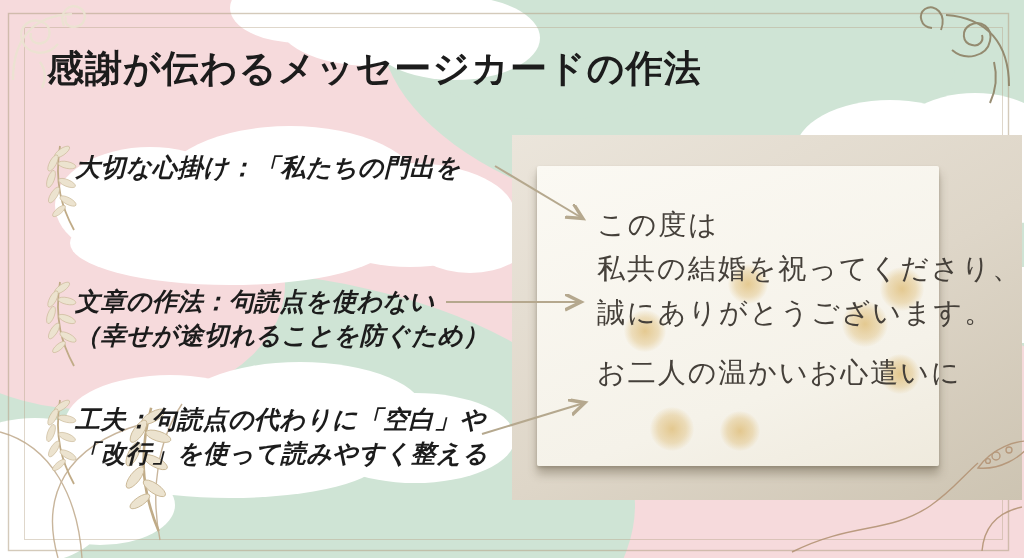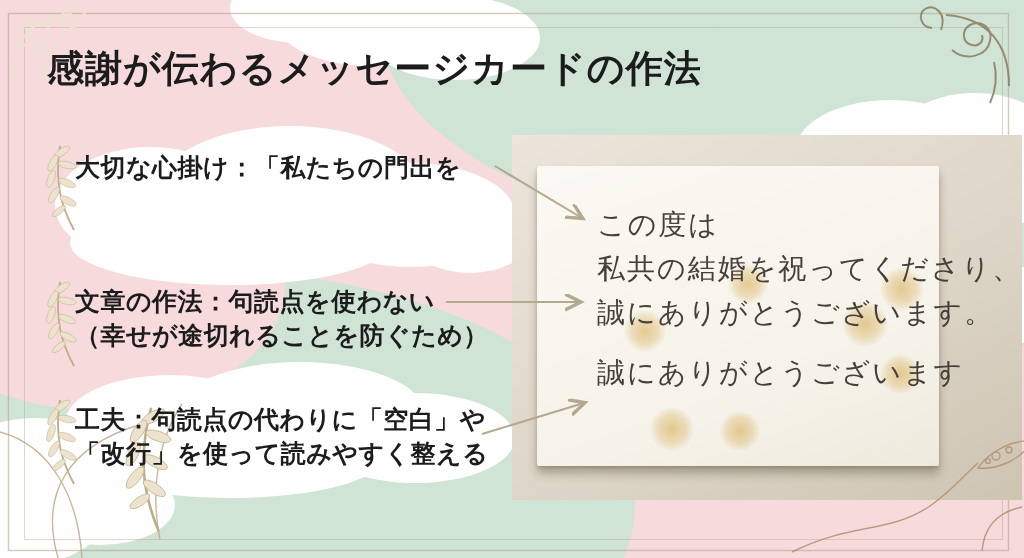--- a/index.html
+++ b/index.html
@@ -15,21 +15,21 @@
   .title{
     position:absolute;left:47px;top:44px;margin:0;z-index:3;
     font-size:37px;font-weight:bold;color:#1c1c1c;letter-spacing:1px;
     white-space:nowrap;
   }
   .bullet{
     position:absolute;left:75px;z-index:3;
     font-size:25px;font-weight:bold;color:#1c1c1c;
     line-height:34px;letter-spacing:0.5px;white-space:nowrap;
   }
-  .bullet span{display:block;}
+  .bullet span{display:block;font-style:italic;}
   .b1{top:150px}.b2{top:284px}.b3{top:402px}
   .photo{
     position:absolute;left:512px;top:135px;width:510px;height:365px;z-index:2;
     background:linear-gradient(150deg,#ebe5db 0%,#ded6c8 55%,#cdc4b2 100%);
   }
   .card{
     position:absolute;left:25px;top:31px;width:402px;height:300px;
     background:linear-gradient(160deg,#fbf9f3 0%,#f5f2e9 70%,#efeadd 100%);
     box-shadow:0 8px 10px rgba(90,78,58,0.38), 0 2px 3px rgba(90,78,58,0.25);
     border-radius:2px;
@@ -156,21 +156,21 @@
       <div class="hl" style="left:343px;top:101px;width:44px;height:44px"></div>
       <div class="hl" style="left:87px;top:144px;width:42px;height:42px"></div>
       <div class="hl" style="left:305px;top:135px;width:46px;height:46px"></div>
       <div class="hl" style="left:343px;top:188px;width:40px;height:40px"></div>
       <div class="hl" style="left:113px;top:241px;width:44px;height:44px"></div>
       <div class="hl" style="left:183px;top:245px;width:40px;height:40px"></div>
 
       <span class="cline cl1">この度は</span>
       <span class="cline cl2">私共の結婚を祝ってくださり、</span>
       <span class="cline cl3">誠にありがとうございます。</span>
-      <span class="cline cl4">誠にありがとうございます</span>
+      <span class="cline cl4">お二人の温かいお心遣いに</span>
     </div>
   </div>
 
   <svg class="layer fg" viewBox="0 0 1024 558">
     <defs>
       <marker id="ah" markerWidth="11" markerHeight="11" refX="7.5" refY="4" orient="auto">
         <path d="M0,0 L8,4 L0,8" fill="none" stroke="#b5a88e" stroke-width="1.7"></path>
       </marker>
     </defs>
     <g fill="none" stroke="#b5a88e" stroke-width="2">

